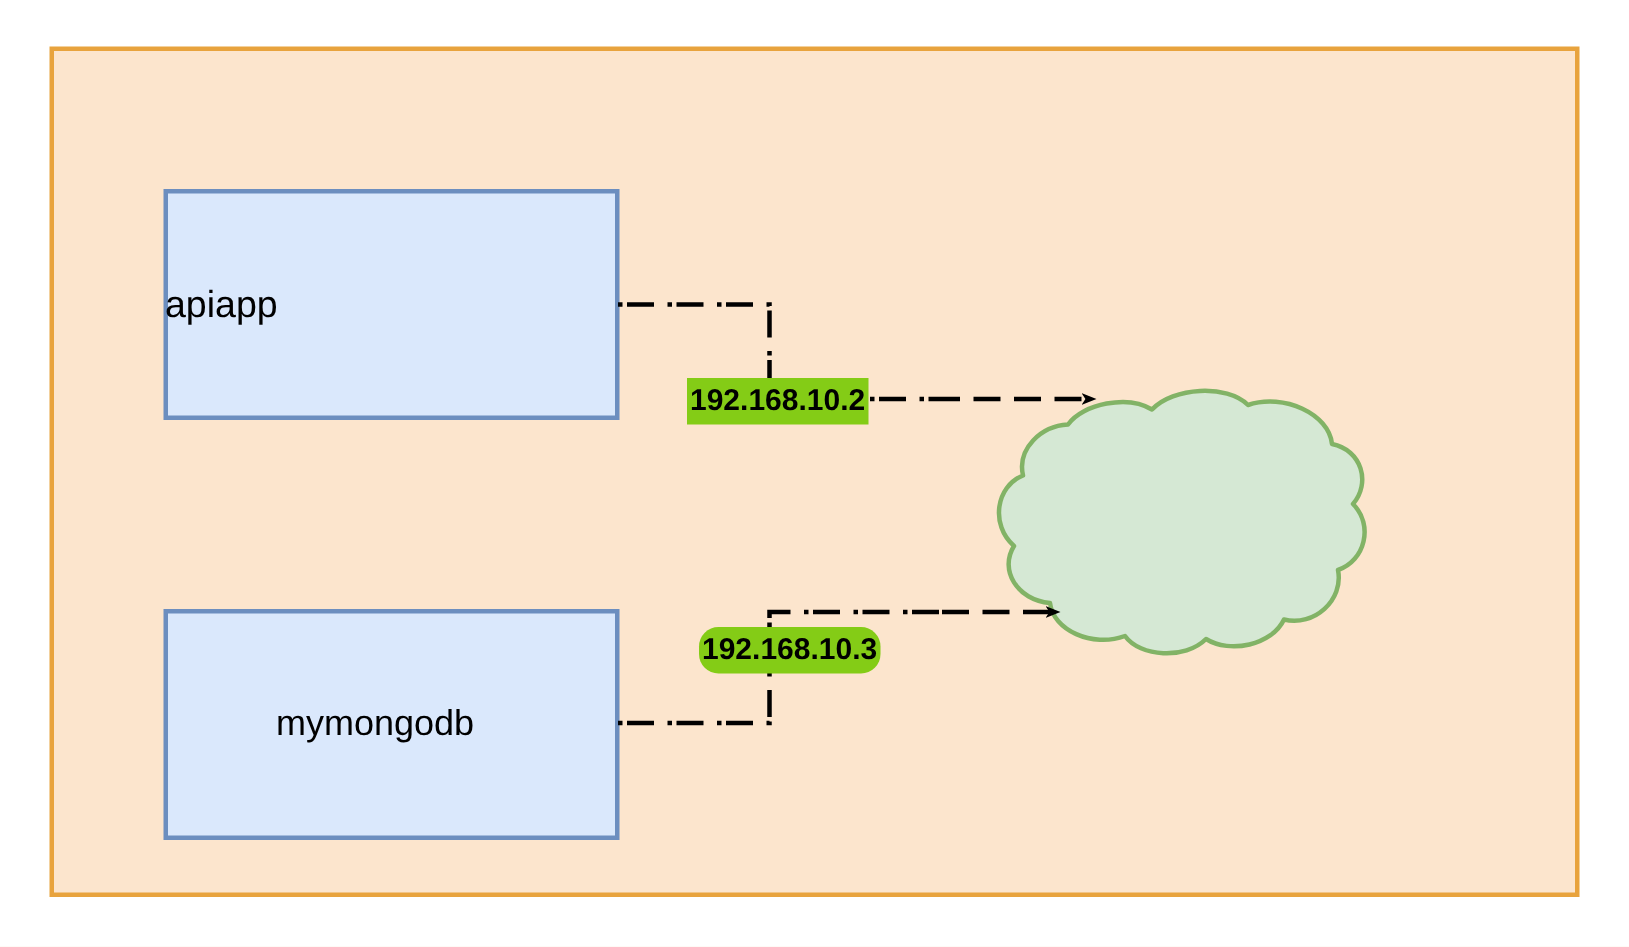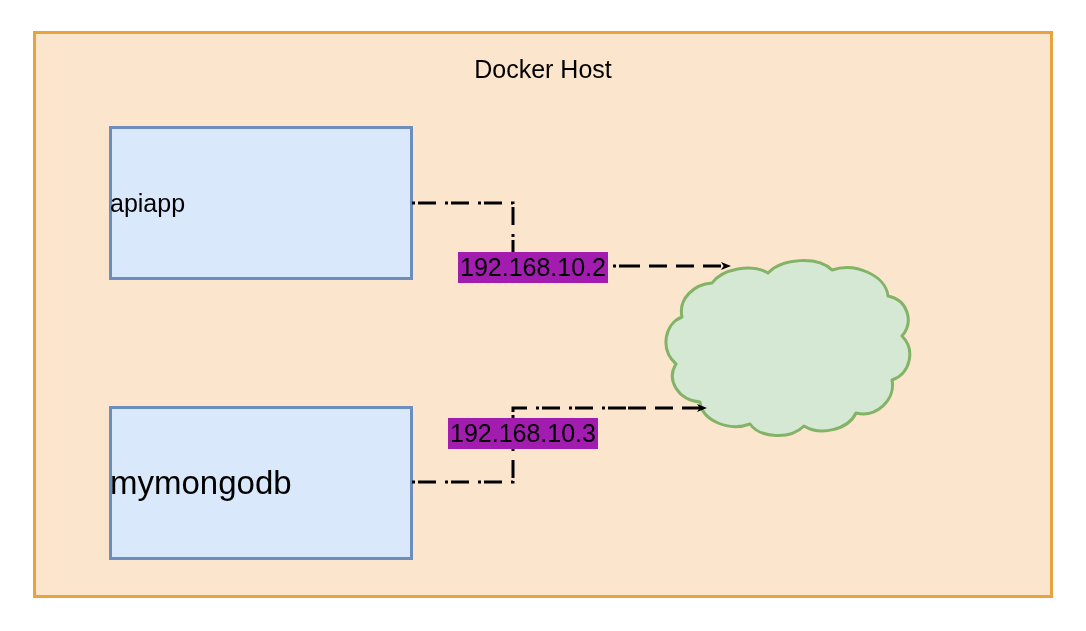--- a/index.html
+++ b/index.html
@@ -44,49 +44,51 @@
     left: 110px;
     top: 188px;
     width: 302px;
     font-size: 25px;
     line-height: 30px;
   }
   #mymongodb-label {
     left: 110px;
     top: 468px;
     width: 280px;
-    text-align: left;
-    font-size: 33px;
+    text-align: center;
+    font-size: 24px;
     line-height: 30px;
   }
   #docker0-label {
     left: 634px;
     top: 310px;
     width: 272px;
     text-align: center;
     font-size: 25px;
     line-height: 33px;
   }
   .edge-label {
     position: absolute;
-    background: #a21caf;
+    background: #84cc16;
     font-family: "Liberation Sans", sans-serif;
-    font-size: 25px;
+    font-size: 20px;
     line-height: 31px;
     color: #000000;
     white-space: nowrap;
     padding: 0 2px;
+    font-weight: bold;
   }
   #edge-label-apiapp {
     left: 458px;
     top: 252px;
   }
   #edge-label-mymongodb {
-    left: 448px;
+    left: 466px;
     top: 418px;
+    border-radius: 13px;
   }
 </style>
 </head>
 <body>
 
 <div id="canvas">
 
   <svg id="diagram-svg" viewBox="0 0 1086 631" xmlns="http://www.w3.org/2000/svg">
     <defs>
       <marker id="arrowhead" markerWidth="10" markerHeight="8" refX="9" refY="4" orient="auto" markerUnits="userSpaceOnUse">
@@ -114,21 +116,20 @@
              C 660 350, 664 324, 682 317
              C 678 299, 694 284, 712 283 Z" fill="#d5e8d4" stroke="#82b366" stroke-width="3" stroke-linejoin="round"></path>
 
     <path d="M 412 203 L 513 203 L 513 266 L 622 266" fill="none" stroke="#000000" stroke-width="3" stroke-dasharray="3 3 18 9"></path>
     <path d="M 622 266 L 730 266" fill="none" stroke="#000000" stroke-width="3" stroke-dasharray="18 9" marker-end="url(#arrowhead)"></path>
 
     <path d="M 412 482 L 513 482 L 513 408 L 628 408" fill="none" stroke="#000000" stroke-width="3" stroke-dasharray="3 3 18 9"></path>
     <path d="M 628 408 L 706 408" fill="none" stroke="#000000" stroke-width="3" stroke-dasharray="18 9" marker-end="url(#arrowhead)"></path>
   </svg>
 
-  <div class="node-text" id="host-title">Docker Host</div>
 
   <div class="node-text" id="apiapp-label">apiapp</div>
 
   <div class="node-text" id="mymongodb-label">mymongodb</div>
 
 
   <div class="edge-label" id="edge-label-apiapp">192.168.10.2</div>
 
   <div class="edge-label" id="edge-label-mymongodb">192.168.10.3</div>
 

